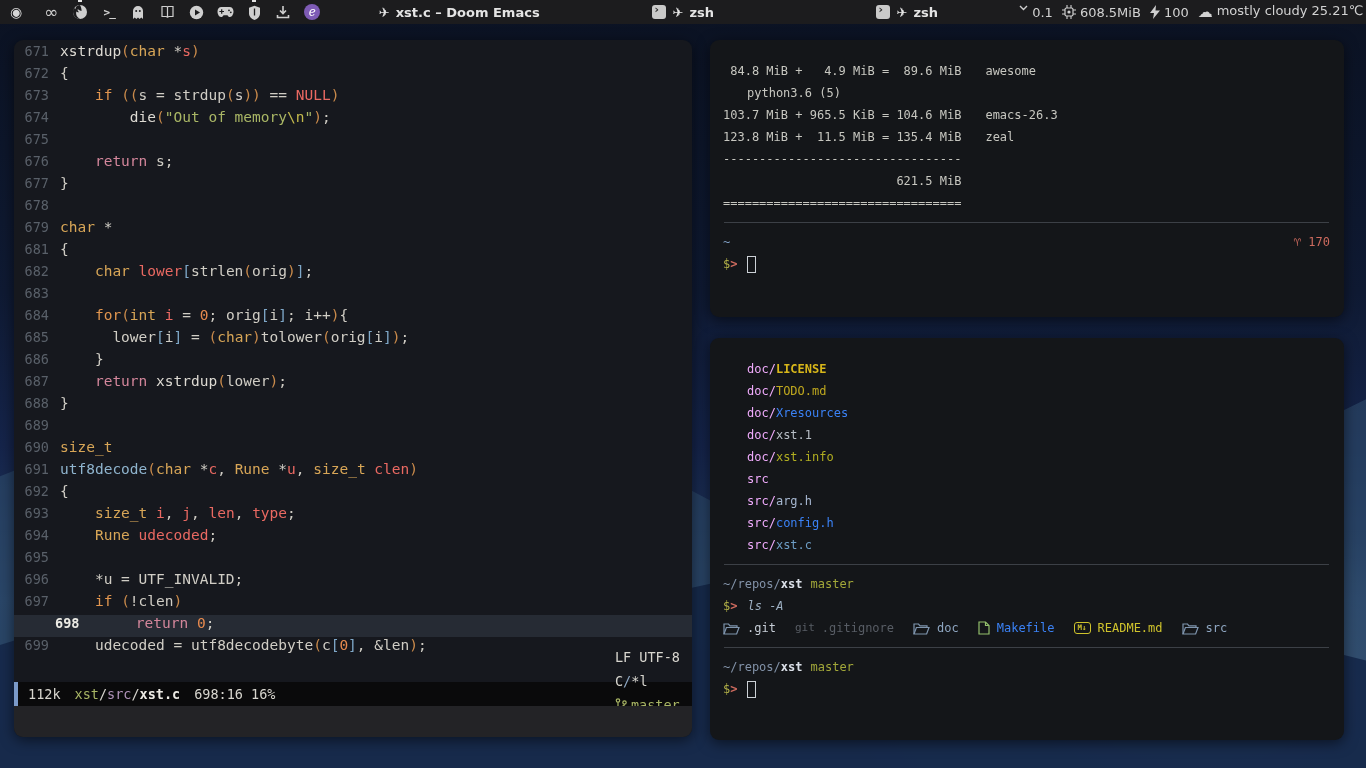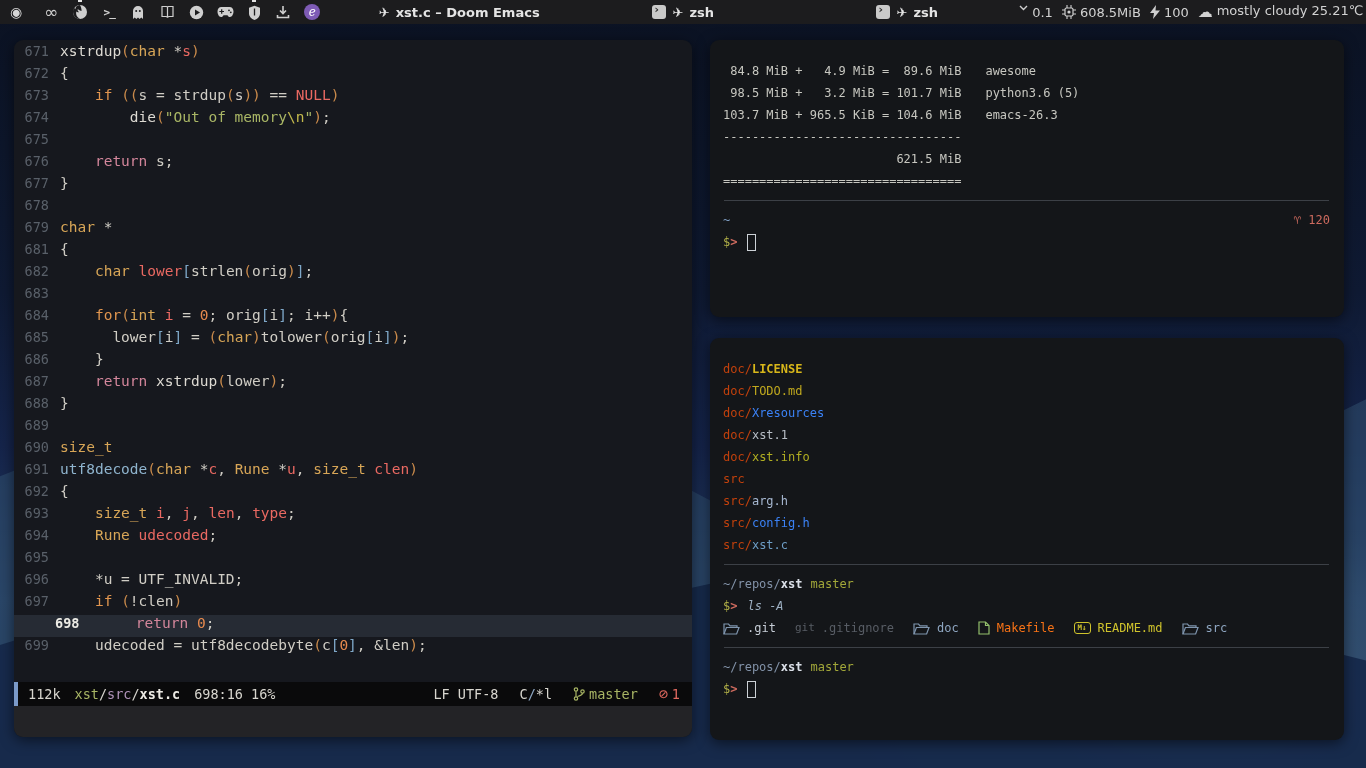--- a/index.html
+++ b/index.html
@@ -52,48 +52,48 @@
   .cl.cur .ln { color:#ecebe5; font-weight:bold;padding-left:41px; }
   .tk-pl{color:#d0cdc5} .tk-fn{color:#dddad3} .tk-fnb{color:#8fb4ce} .tk-kw{color:#e2964f}
   .tk-ret{color:#d3869b} .tk-ty{color:#d8a657} .tk-var{color:#ea6962} .tk-p{color:#c98a4b}
   .tk-br{color:#7fa8c9} .tk-str{color:#a9b665} .tk-esc{color:#c3b94c} .tk-num{color:#e78a4e} .tk-cst{color:#ea6962}
 
   .modeline { position:absolute; left:0; right:0; bottom:31px; height:24px; background:#0a0a0b;
     display:flex; align-items:center; font-family:"DejaVu Sans Mono",monospace; font-size:13.5px;
     color:#d8d6cf; padding:0 12px 0 14px; }
   .modeline::before { content:""; position:absolute; left:0; top:0; bottom:0; width:4px; background:#7b9ac9; }
   .ml-gap { width:14px; flex:none; } .ml-sgap { width:8px; flex:none; }
-  .ml-right { margin-left:auto; display:flex; align-items:center; gap:21px; }
+  .ml-right { margin-left:auto; display:flex; align-items:flex-start; gap:8px;flex-direction:column; }
   .ml-olive{color:#a9b665} .ml-mauve{color:#b294bb} .ml-fg{color:#d8d6cf} .ml-blue{color:#8fa8c4}
   .ml-file{color:#eceae4; font-weight:bold;}
   .ml-err { color:#e0695f; display:flex; align-items:center; gap:4px; }
   .ml-err .oslash { font-size:15px; }
   .ml-branch { color:#a9b665; display:flex; align-items:center; gap:4px; }
   .echo { position:absolute; left:0; right:0; bottom:0; height:31px; background:#232326; border-radius:0 0 9px 9px; }
 
   
   .tcontent { padding:20px 14px 0 13px; font-family:"DejaVu Sans Mono",monospace; font-size:12px;
     color:#c7c7c0; line-height:22px; }
   .trow { display:flex; height:22px; align-items:center; }
   .trow pre, .tline pre { margin:0; font:inherit; display:inline; }
   .trow .proc { margin-left:24px;text-align:right; }
   .tline { height:22px; display:flex; align-items:center; }
   .sep { border-top:1px solid #3c4046; margin:8px 1px; }
   .p-tilde { color:#7d9cc0; }
   .p-exit { margin-left:auto; color:#cd6a5e; }
   .p-dollar { color:#b3b148; } .p-arrow { color:#cd6a5e; font-weight:bold; }
   .cursor-box { display:inline-block; width:9px; height:17px; border:1px solid #ccd1d6; margin-left:10px; }
   .cmd { color:#9db0c3; margin-left:10px;font-style:italic; }
-  .dirp { color:#c2410c; }
+  .dirp { color:#f0abfc;margin-left:24px; }
   .f-license{color:#d8b71a;font-weight:bold} .f-todo{color:#bfa81e} .f-gray{color:#3b82f6}
   .f-dgray{color:#b8bec6} .f-info{color:#b1ae21} .f-argh{color:#a6b7d0} .f-xstc{color:#6e9ec6}
   .path-pre{color:#8292a8} .path-name{color:#dbe0e8;font-weight:bold} .path-branch{color:#a2a739;margin-left:8px}
   .ls-row { display:flex; align-items:center; gap:19px; height:22px; }
   .ls-ent { display:inline-flex; align-items:center; gap:7px; }
-  .lbl-white{color:#c6cdd6} .lbl-dim{color:#585d65} .lbl-blue{color:#8fa7c2} .lbl-green{color:#f97316} .lbl-yellow{color:#cfc32c}
+  .lbl-white{color:#c6cdd6} .lbl-dim{color:#585d65} .lbl-blue{color:#8fa7c2} .lbl-green{color:#3b82f6} .lbl-yellow{color:#cfc32c}
   .git-word { color:#585d65; font-size:11px; }
   .md-badge { width:17px; height:12px; border:1.5px solid #cfc32c; border-radius:3px; color:#cfc32c;
     font-size:7.5px; font-weight:bold; display:flex; align-items:center; justify-content:center; line-height:1; }
   svg { display:block; }
 </style>
 </head>
 <body>
 
 <div class="wallpaper">
   <div class="wp-glow"></div>
@@ -356,41 +356,44 @@
 </div>
 
 <div class="win" id="term-top">
   <div class="tcontent">
     <div id="psmem">
         <div class="trow">
           <pre class="mem"> 84.8 MiB +   4.9 MiB =  89.6 MiB</pre>
           <span class="proc">awesome</span>
         </div>
         <div class="trow">
-          <pre class="mem"> 98.5 MiB +   3.2 MiB = 101.7 MiB</pre>
           <span class="proc">python3.6 (5)</span>
         </div>
         <div class="trow">
           <pre class="mem">103.7 MiB + 965.5 KiB = 104.6 MiB</pre>
           <span class="proc">emacs-26.3</span>
         </div>
+        <div class="trow">
+          <pre class="mem">123.8 MiB +  11.5 MiB = 135.4 MiB</pre>
+          <span class="proc">zeal</span>
+        </div>
       </div>
     <div class="tline">
         <pre>---------------------------------</pre>
       </div>
     <div class="tline">
         <pre>                        621.5 MiB</pre>
       </div>
     <div class="tline">
         <pre>=================================</pre>
       </div>
     <div class="sep"></div>
     <div class="tline">
       <span class="p-tilde">~</span>
-      <span class="p-exit"><span>♈</span> <span>120</span></span>
+      <span class="p-exit"><span>♈</span> <span>170</span></span>
     </div>
     <div class="tline">
       <span class="p-dollar">$</span>
         <span class="p-arrow">&gt;</span>
       <span class="cursor-box"></span>
     </div>
   </div>
 </div>
 
 <div class="win" id="term-bottom">

